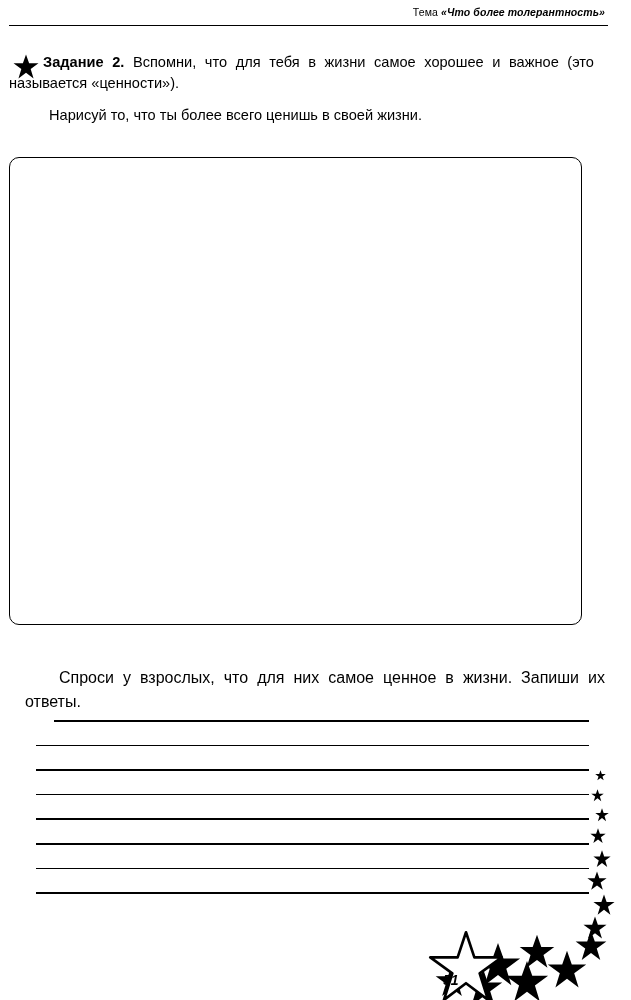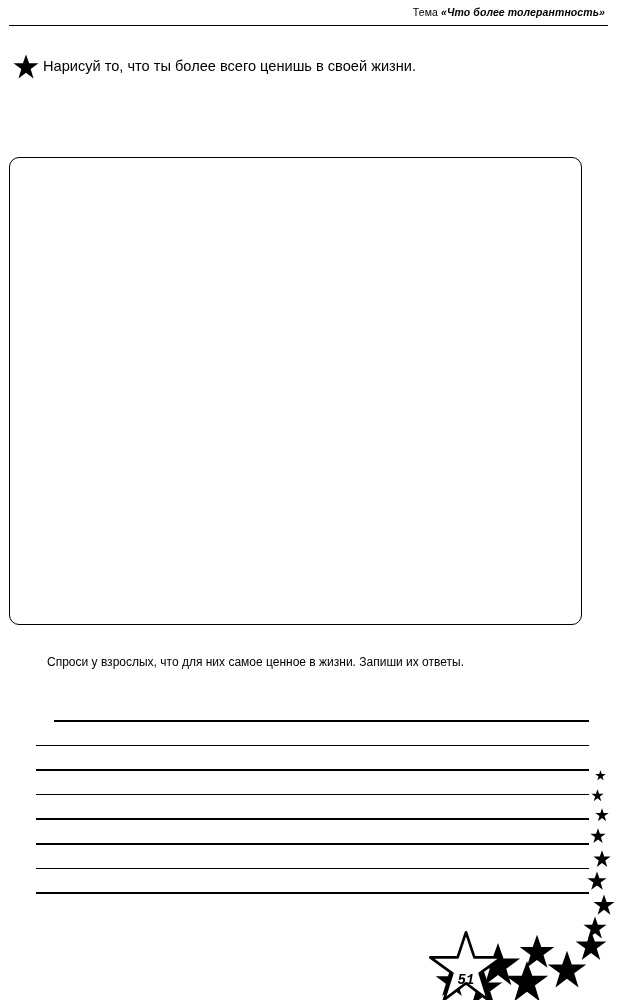--- a/index.html
+++ b/index.html
@@ -59,21 +59,21 @@
     margin: 0;
     padding-left: 0;
   }
   .task-text .lead-space { display: inline-block; width: 34px; }
   .task-label { font-weight: bold; }
   .para-indent { display: inline-block; width: 30px; }
 
   .task-line2 {
     font-size: 14.6px;
     line-height: 1.47;
-    margin: 4px;
+    margin: 10px;
   }
 
   
   .draw-box {
     position: absolute;
     left: 9px;
     top: 157px;
     width: 573px;
     height: 468px;
     border: 1.6px solid #000;
@@ -81,25 +81,25 @@
     background: #fff;
     box-sizing: border-box;
   }
 
   
   .instruction2 {
     position: absolute;
     left: 9px;
     top: 650px;
     width: 580px;
-    font-size: 12px;
+    font-size: 16px;
     line-height: 1.47;
     text-align: justify;
     text-justify: inter-word;
-    margin: 4px;
+    margin: 16px;
   }
   .instruction2 .lead-space { display: inline-block; width: 34px; }
 
   
   .lines {
     position: absolute;
     left: 9px;
     top: 720px;
     width: 580px;
   }
@@ -132,27 +132,26 @@
     width: 200px;
     height: 80px;
   }
   .star-cluster .s { position: absolute; }
 
   .page-number {
     position: absolute;
     left: 443px;
     bottom: 12px;
     width: 46px;
-    text-align: center;
+    text-align: left;
     font-size: 14px;
     font-weight: bold;
     font-style: italic;
     color: #000;
     z-index: 5;
-    font-family: Liberation Mono, monospace;
   }
   .page-outline-star {
     position: absolute;
     left: 428px;
     bottom: -6px;
     width: 76px;
     height: 76px;
     z-index: 4;
   }
 </style>
@@ -161,20 +160,23 @@
 
 <div class="header">
   <span class="header-plain">Тема </span><span class="header-italic">«Что более толерантность»</span>
 </div>
 <div class="header-rule"></div>
 
 <div class="task-block">
   <svg class="star-bullet" viewBox="0 0 100 100">
     <polygon points="50,2 62,36 98,36 68,58 79,94 50,72 21,94 32,58 2,36 38,36" fill="#000"></polygon>
   </svg>
+  <p class="task-text">
+    <span class="lead-space"></span><span class="task-label">Задание 2.</span><span> Вспомни, что для тебя в жизни самое хорошее и важное (это называется «ценности»).</span>
+  </p>
   <p class="task-line2">
     <span class="para-indent"></span><span>Нарисуй то, что ты более всего ценишь в своей жизни.</span>
   </p>
 </div>
 
 <div class="draw-box"></div>
 
 <p class="instruction2">
   <span class="lead-space"></span><span>Спроси у взрослых, что для них самое ценное в жизни. Запиши их ответы.</span>
 </p>

